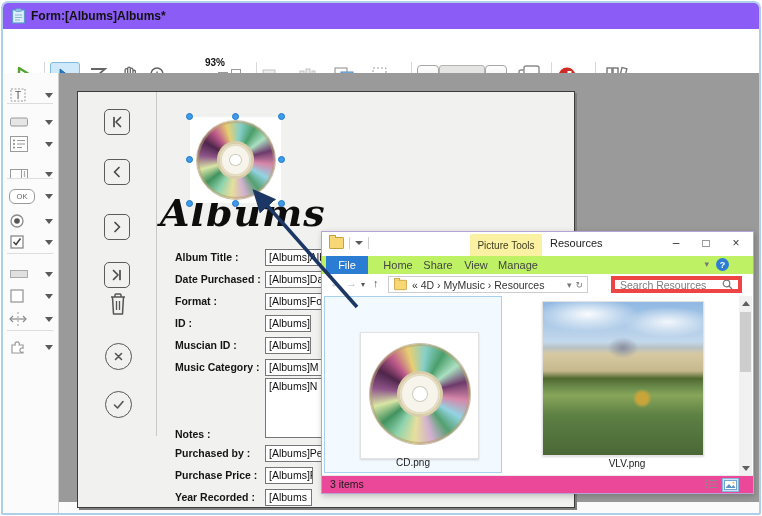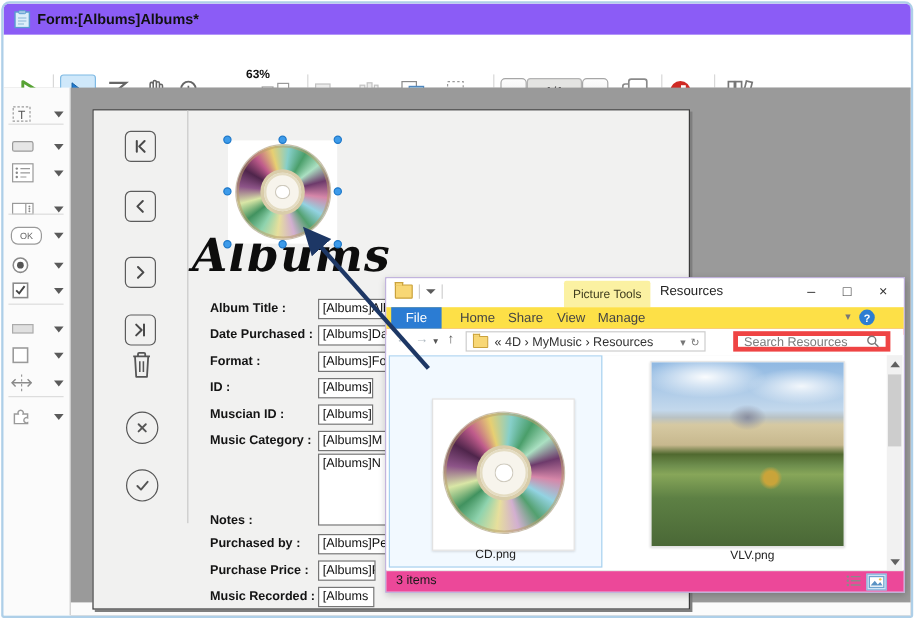--- a/index.html
+++ b/index.html
@@ -100,21 +100,21 @@
   .folder{width:13px;height:10px;background:#f8d775;border:1px solid #caa23c;border-radius:1px;position:relative;}
   .folder::before{content:"";position:absolute;top:-3px;left:-1px;width:5px;height:2px;background:#f8d775;
         border:1px solid #caa23c;border-bottom:none;}
   .pt-tab{position:absolute;left:148px;top:2px;width:72px;height:22px;background:#fbf1a2;
         border-radius:2px 2px 0 0;display:flex;align-items:center;justify-content:center;
         font-size:10px;color:#3f3c1e;}
   .ex-title{position:absolute;left:228px;top:5px;font-size:11px;color:#222;}
   .ex-controls{position:absolute;right:2px;top:0;display:flex;}
   .ex-ctrl{width:30px;height:22px;display:flex;align-items:center;justify-content:center;
         font-size:12px;color:#333;}
-  .ex-menubar{position:absolute;left:0;top:24px;right:0;height:18px;background:#fde047;
+  .ex-menubar{position:absolute;left:0;top:24px;right:0;height:18px;background:#bef264;
         border-bottom:5px solid #ec4899;}
   .ex-tab{position:absolute;top:0;height:18px;line-height:18px;font-size:11px;color:#444;text-align:center;}
   .ex-tab:nth-child(1){left:4px;width:42px;background:#2b7cd3;color:#fff;}
   .ex-tab:nth-child(2){left:56px;width:40px;}
   .ex-tab:nth-child(3){left:96px;width:40px;}
   .ex-tab:nth-child(4){left:136px;width:36px;}
   .ex-tab:nth-child(5){left:172px;width:48px;}
   .ex-collapse{position:absolute;right:44px;top:3px;font-size:9px;color:#777;}
   .ex-help{position:absolute;right:24px;top:2px;width:13px;height:13px;border-radius:50%;
         background:#2d7dd2;color:#fff;font-size:9px;font-weight:bold;display:flex;
@@ -200,21 +200,21 @@
           </svg>
     </div>
     <div class="tb-btn" style="left:142px">
       <svg width="22" height="22" viewBox="0 0 22 22">
             <circle cx="9" cy="9" r="6" fill="none" stroke="#666" stroke-width="1.6"></circle>
             <path d="M13.5 13.5 L19 19" stroke="#666" stroke-width="2"></path>
             <path d="M9 6.5 V11.5 M6.5 9 H11.5" stroke="#666" stroke-width="1.4"></path>
           </svg>
     </div>
     <div class="zoom-group">
-      <div class="zoom-label">63%</div>
+      <div class="zoom-label">93%</div>
       <div class="zoom-bar b1"></div>
       <div class="zoom-bar b2"></div>
       <div class="zoom-bar b3"></div>
       <div class="zoom-bar b4"></div>
       <div class="zoom-bar b5"></div>
     </div>
     <div class="tb-sep" style="left:253px"></div>
     <div class="drop-group" style="left:258px">
       <svg width="20" height="18">
             <rect x="2" y="3" width="12" height="6" fill="#ececec" stroke="#c2c2c2"></rect>
@@ -443,21 +443,21 @@
       </div>
       <div class="frow">
         <span class="flabel">Purchased by :</span>
         <span class="fbox">[Albums]Per</span>
       </div>
       <div class="frow">
         <span class="flabel">Purchase Price :</span>
         <span class="fbox">[Albums]P</span>
       </div>
       <div class="frow">
-        <span class="flabel">Music Recorded :</span>
+        <span class="flabel">Year Recorded :</span>
         <span class="fbox">[Albums</span>
       </div>
     </div>
 
     <div class="cd-object">
       <div class="disc"></div>
       <span class="handle" style="left:-4px;top:-4px"></span>
       <span class="handle" style="left:42px;top:-4px"></span>
       <span class="handle" style="left:88px;top:-4px"></span>
       <span class="handle" style="left:-4px;top:39px"></span>

